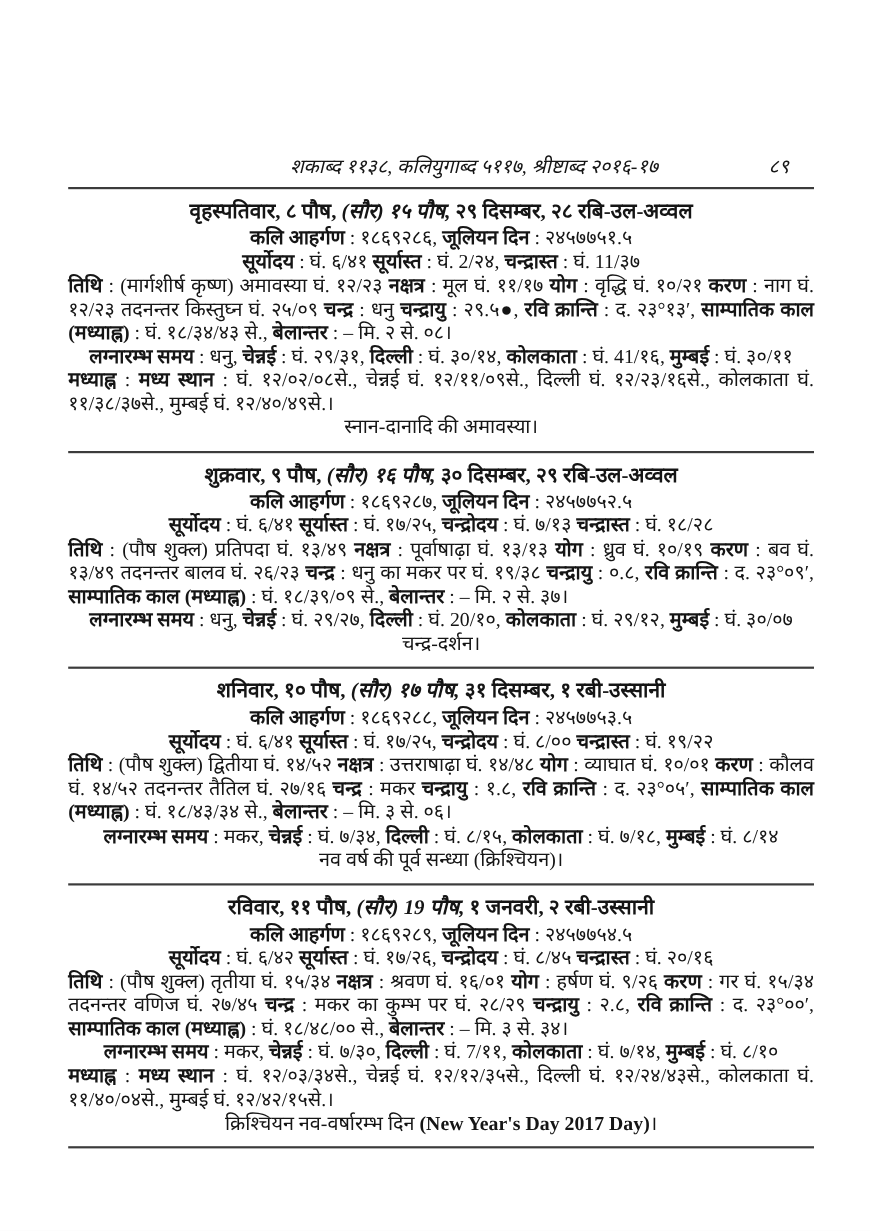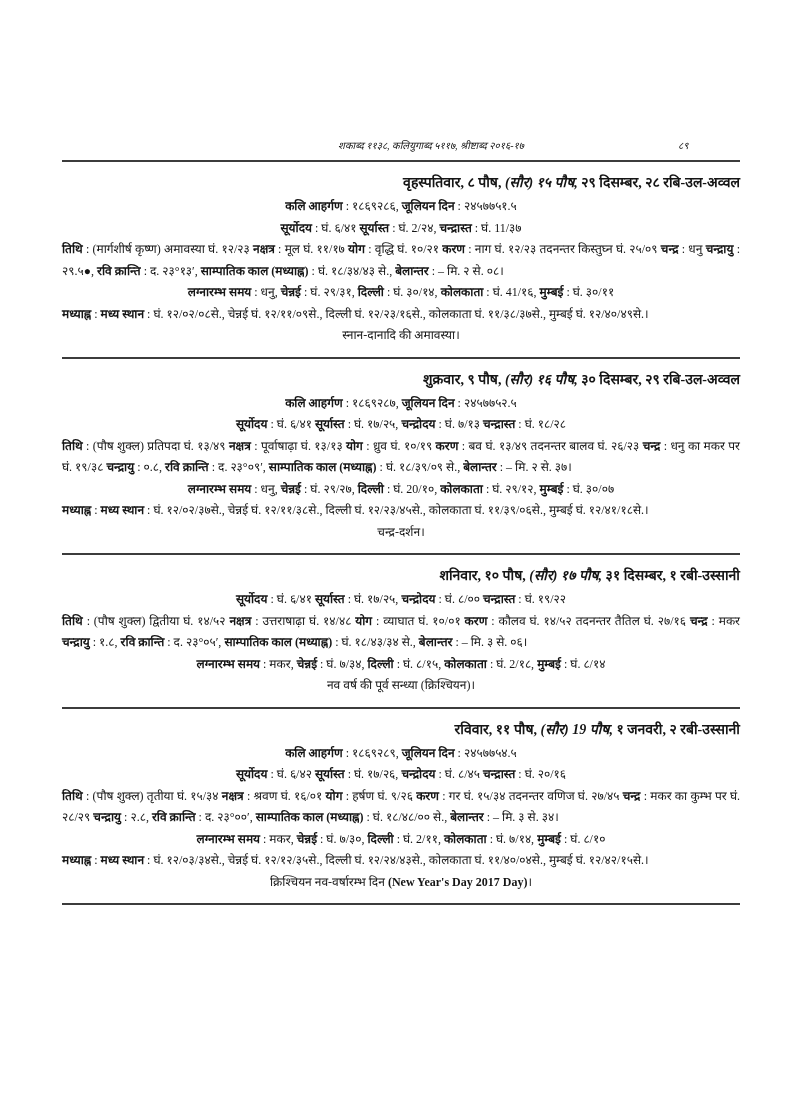--- a/index.html
+++ b/index.html
@@ -13,51 +13,51 @@
     box-sizing:border-box;
   }
   .content{
     position:absolute;
     left:62px;top:138px;
     width:678px;
   }
   .page-header{
     display:flex;
     align-items:baseline;
-    font-size:10px;
+    font-size:18px;
     padding:0 2px 8px 2px;
   }
   .page-header .era{
     flex:1;
     text-align:center;
     font-style:italic;
     padding-left:120px;
   }
   .page-header .pagenum{
     width:60px;
-    text-align:left;
+    text-align:center;
     font-style:italic;
   }
   .rule{
     border:none;
     border-top:2px solid #3c3c3c;
     margin:0;
   }
   section{
     padding:9px 0 10px 0;
   }
   .entry-title{
-    text-align:right;
+    text-align:center;
     font-weight:700;
-    font-size:14px;
+    font-size:19px;
     line-height:23px;
     margin-bottom:2px;
   }
   .line{
-    font-size:12px;
+    font-size:18px;
     line-height:21.5px;
   }
   .center{text-align:center;}
   .justify{text-align:justify;}
   .b{font-weight:700;}
   .bi{font-weight:700;font-style:italic;}
 </style>
 </head>
 <body>
 
@@ -80,39 +80,39 @@
       <div class="line center"><span>स्नान-दानादि की अमावस्या।</span></div>
     </section>
     <hr class="rule">
 
     <section>
       <div class="entry-title"><span class="b">शुक्रवार, ९ पौष, </span><span class="bi">(सौर) १६ पौष,</span><span class="b"> ३० दिसम्बर, २९ रबि-उल-अव्वल</span></div>
       <div class="line center"><span class="b">कलि आहर्गण</span><span> : १८६९२८७, </span><span class="b">जूलियन दिन</span><span> : २४५७७५२.५</span></div>
       <div class="line center"><span class="b">सूर्योदय</span><span> : घं. ६/४१ </span><span class="b">सूर्यास्त</span><span> : घं. १७/२५, </span><span class="b">चन्द्रोदय</span><span> : घं. ७/१३ </span><span class="b">चन्द्रास्त</span><span> : घं. १८/२८</span></div>
       <div class="line justify"><span class="b">तिथि</span><span> : (पौष शुक्ल) प्रतिपदा घं. १३/४९ </span><span class="b">नक्षत्र</span><span> : पूर्वाषाढ़ा घं. १३/१३ </span><span class="b">योग</span><span> : ध्रुव घं. १०/१९ </span><span class="b">करण</span><span> : बव घं. १३/४९ तदनन्तर बालव घं. २६/२३ </span><span class="b">चन्द्र</span><span> : धनु का मकर पर घं. १९/३८ </span><span class="b">चन्द्रायु</span><span> : ०.८, </span><span class="b">रवि क्रान्ति</span><span> : द. २३°०९′, </span><span class="b">साम्पातिक काल (मध्याह्न)</span><span> : घं. १८/३९/०९ से., </span><span class="b">बेलान्तर</span><span> : – मि. २ से. ३७।</span></div>
       <div class="line center"><span class="b">लग्नारम्भ समय</span><span> : धनु, </span><span class="b">चेन्नई</span><span> : घं. २९/२७, </span><span class="b">दिल्ली</span><span> : घं. 20/१०, </span><span class="b">कोलकाता</span><span> : घं. २९/१२, </span><span class="b">मुम्बई</span><span> : घं. ३०/०७</span></div>
-      <div class="line justify"><span class="b">मध्याह्न</span><span> : </span><span class="b">मध्य स्थान</span><span> : घं. १२/०२/३७से., चेन्नई घं. १२/११/३८से., दिल्ली घं. १२/२३/४५से., कोलकाता घं. ११/३९/०६से., मुम्बई घं. १२/४१/१८से.।</span></div>
       <div class="line center"><span>चन्द्र-दर्शन।</span></div>
     </section>
     <hr class="rule">
 
     <section>
       <div class="entry-title"><span class="b">शनिवार, १० पौष, </span><span class="bi">(सौर) १७ पौष,</span><span class="b"> ३१ दिसम्बर, १ रबी-उस्सानी</span></div>
+      <div class="line center"><span class="b">कलि आहर्गण</span><span> : १८६९२८८, </span><span class="b">जूलियन दिन</span><span> : २४५७७५३.५</span></div>
       <div class="line center"><span class="b">सूर्योदय</span><span> : घं. ६/४१ </span><span class="b">सूर्यास्त</span><span> : घं. १७/२५, </span><span class="b">चन्द्रोदय</span><span> : घं. ८/०० </span><span class="b">चन्द्रास्त</span><span> : घं. १९/२२</span></div>
       <div class="line justify"><span class="b">तिथि</span><span> : (पौष शुक्ल) द्वितीया घं. १४/५२ </span><span class="b">नक्षत्र</span><span> : उत्तराषाढ़ा घं. १४/४८ </span><span class="b">योग</span><span> : व्याघात घं. १०/०१ </span><span class="b">करण</span><span> : कौलव घं. १४/५२ तदनन्तर तैतिल घं. २७/१६ </span><span class="b">चन्द्र</span><span> : मकर </span><span class="b">चन्द्रायु</span><span> : १.८, </span><span class="b">रवि क्रान्ति</span><span> : द. २३°०५′, </span><span class="b">साम्पातिक काल (मध्याह्न)</span><span> : घं. १८/४३/३४ से., </span><span class="b">बेलान्तर</span><span> : – मि. ३ से. ०६।</span></div>
-      <div class="line center"><span class="b">लग्नारम्भ समय</span><span> : मकर, </span><span class="b">चेन्नई</span><span> : घं. ७/३४, </span><span class="b">दिल्ली</span><span> : घं. ८/१५, </span><span class="b">कोलकाता</span><span> : घं. 2/१८, </span><span class="b">मुम्बई</span><span> : घं. ८/१४</span></div>
+      <div class="line center"><span class="b">लग्नारम्भ समय</span><span> : मकर, </span><span class="b">चेन्नई</span><span> : घं. ७/३४, </span><span class="b">दिल्ली</span><span> : घं. ८/१५, </span><span class="b">कोलकाता</span><span> : घं. ७/१८, </span><span class="b">मुम्बई</span><span> : घं. ८/१४</span></div>
       <div class="line center"><span>नव वर्ष की पूर्व सन्ध्या (क्रिश्चियन)।</span></div>
     </section>
     <hr class="rule">
 
     <section>
       <div class="entry-title"><span class="b">रविवार, ११ पौष, </span><span class="bi">(सौर) 19 पौष,</span><span class="b"> १ जनवरी, २ रबी-उस्सानी</span></div>
       <div class="line center"><span class="b">कलि आहर्गण</span><span> : १८६९२८९, </span><span class="b">जूलियन दिन</span><span> : २४५७७५४.५</span></div>
       <div class="line center"><span class="b">सूर्योदय</span><span> : घं. ६/४२ </span><span class="b">सूर्यास्त</span><span> : घं. १७/२६, </span><span class="b">चन्द्रोदय</span><span> : घं. ८/४५ </span><span class="b">चन्द्रास्त</span><span> : घं. २०/१६</span></div>
       <div class="line justify"><span class="b">तिथि</span><span> : (पौष शुक्ल) तृतीया घं. १५/३४ </span><span class="b">नक्षत्र</span><span> : श्रवण घं. १६/०१ </span><span class="b">योग</span><span> : हर्षण घं. ९/२६ </span><span class="b">करण</span><span> : गर घं. १५/३४ तदनन्तर वणिज घं. २७/४५ </span><span class="b">चन्द्र</span><span> : मकर का कुम्भ पर घं. २८/२९ </span><span class="b">चन्द्रायु</span><span> : २.८, </span><span class="b">रवि क्रान्ति</span><span> : द. २३°००′, </span><span class="b">साम्पातिक काल (मध्याह्न)</span><span> : घं. १८/४८/०० से., </span><span class="b">बेलान्तर</span><span> : – मि. ३ से. ३४।</span></div>
-      <div class="line center"><span class="b">लग्नारम्भ समय</span><span> : मकर, </span><span class="b">चेन्नई</span><span> : घं. ७/३०, </span><span class="b">दिल्ली</span><span> : घं. 2/११, </span><span class="b">कोलकाता</span><span> : घं. ७/१४, </span><span class="b">मुम्बई</span><span> : घं. ८/१०</span></div>
+      <div class="line center"><span class="b">लग्नारम्भ समय</span><span> : मकर, </span><span class="b">चेन्नई</span><span> : घं. ७/३०, </span><span class="b">दिल्ली</span><span> : घं. 7/११, </span><span class="b">कोलकाता</span><span> : घं. ७/१४, </span><span class="b">मुम्बई</span><span> : घं. ८/१०</span></div>
       <div class="line justify"><span class="b">मध्याह्न</span><span> : </span><span class="b">मध्य स्थान</span><span> : घं. १२/०३/३४से., चेन्नई घं. १२/१२/३५से., दिल्ली घं. १२/२४/४३से., कोलकाता घं. ११/४०/०४से., मुम्बई घं. १२/४२/१५से.।</span></div>
       <div class="line center"><span>क्रिश्चियन नव-वर्षारम्भ दिन </span><span class="b">(New Year's Day 2017 Day)</span><span>।</span></div>
     </section>
     <hr class="rule">
 
   </div>
 </div>
 
 </body></html>

